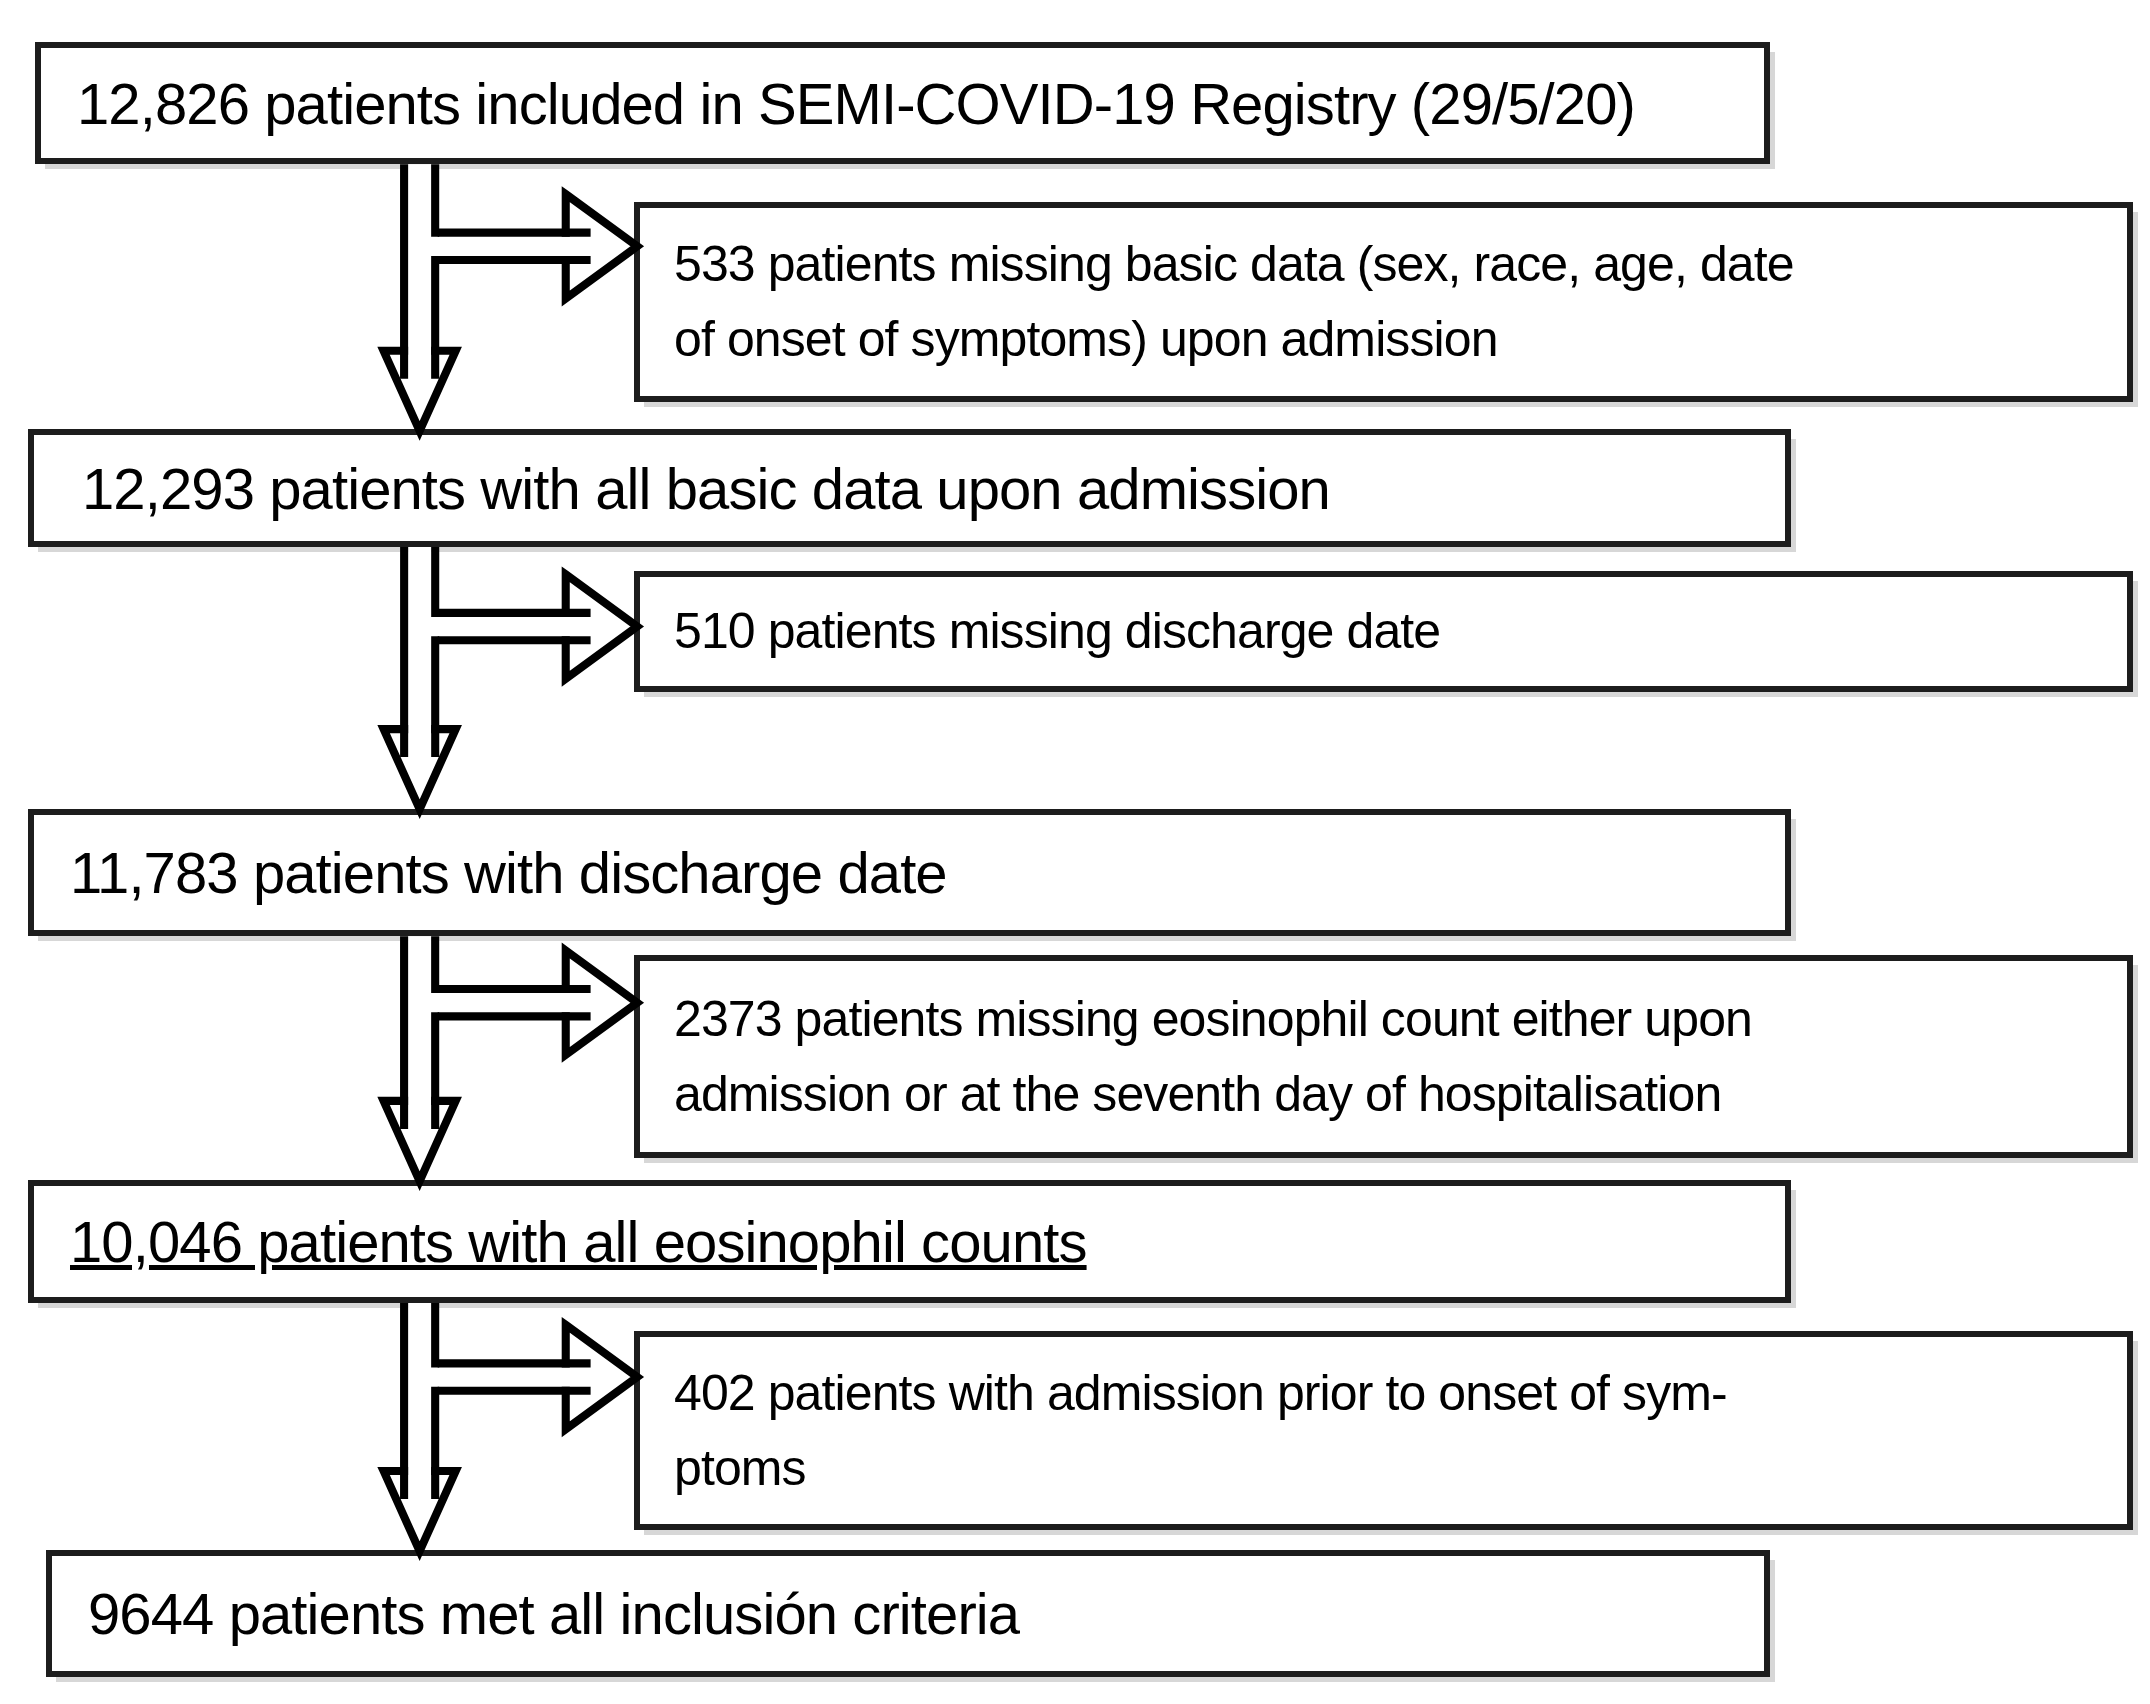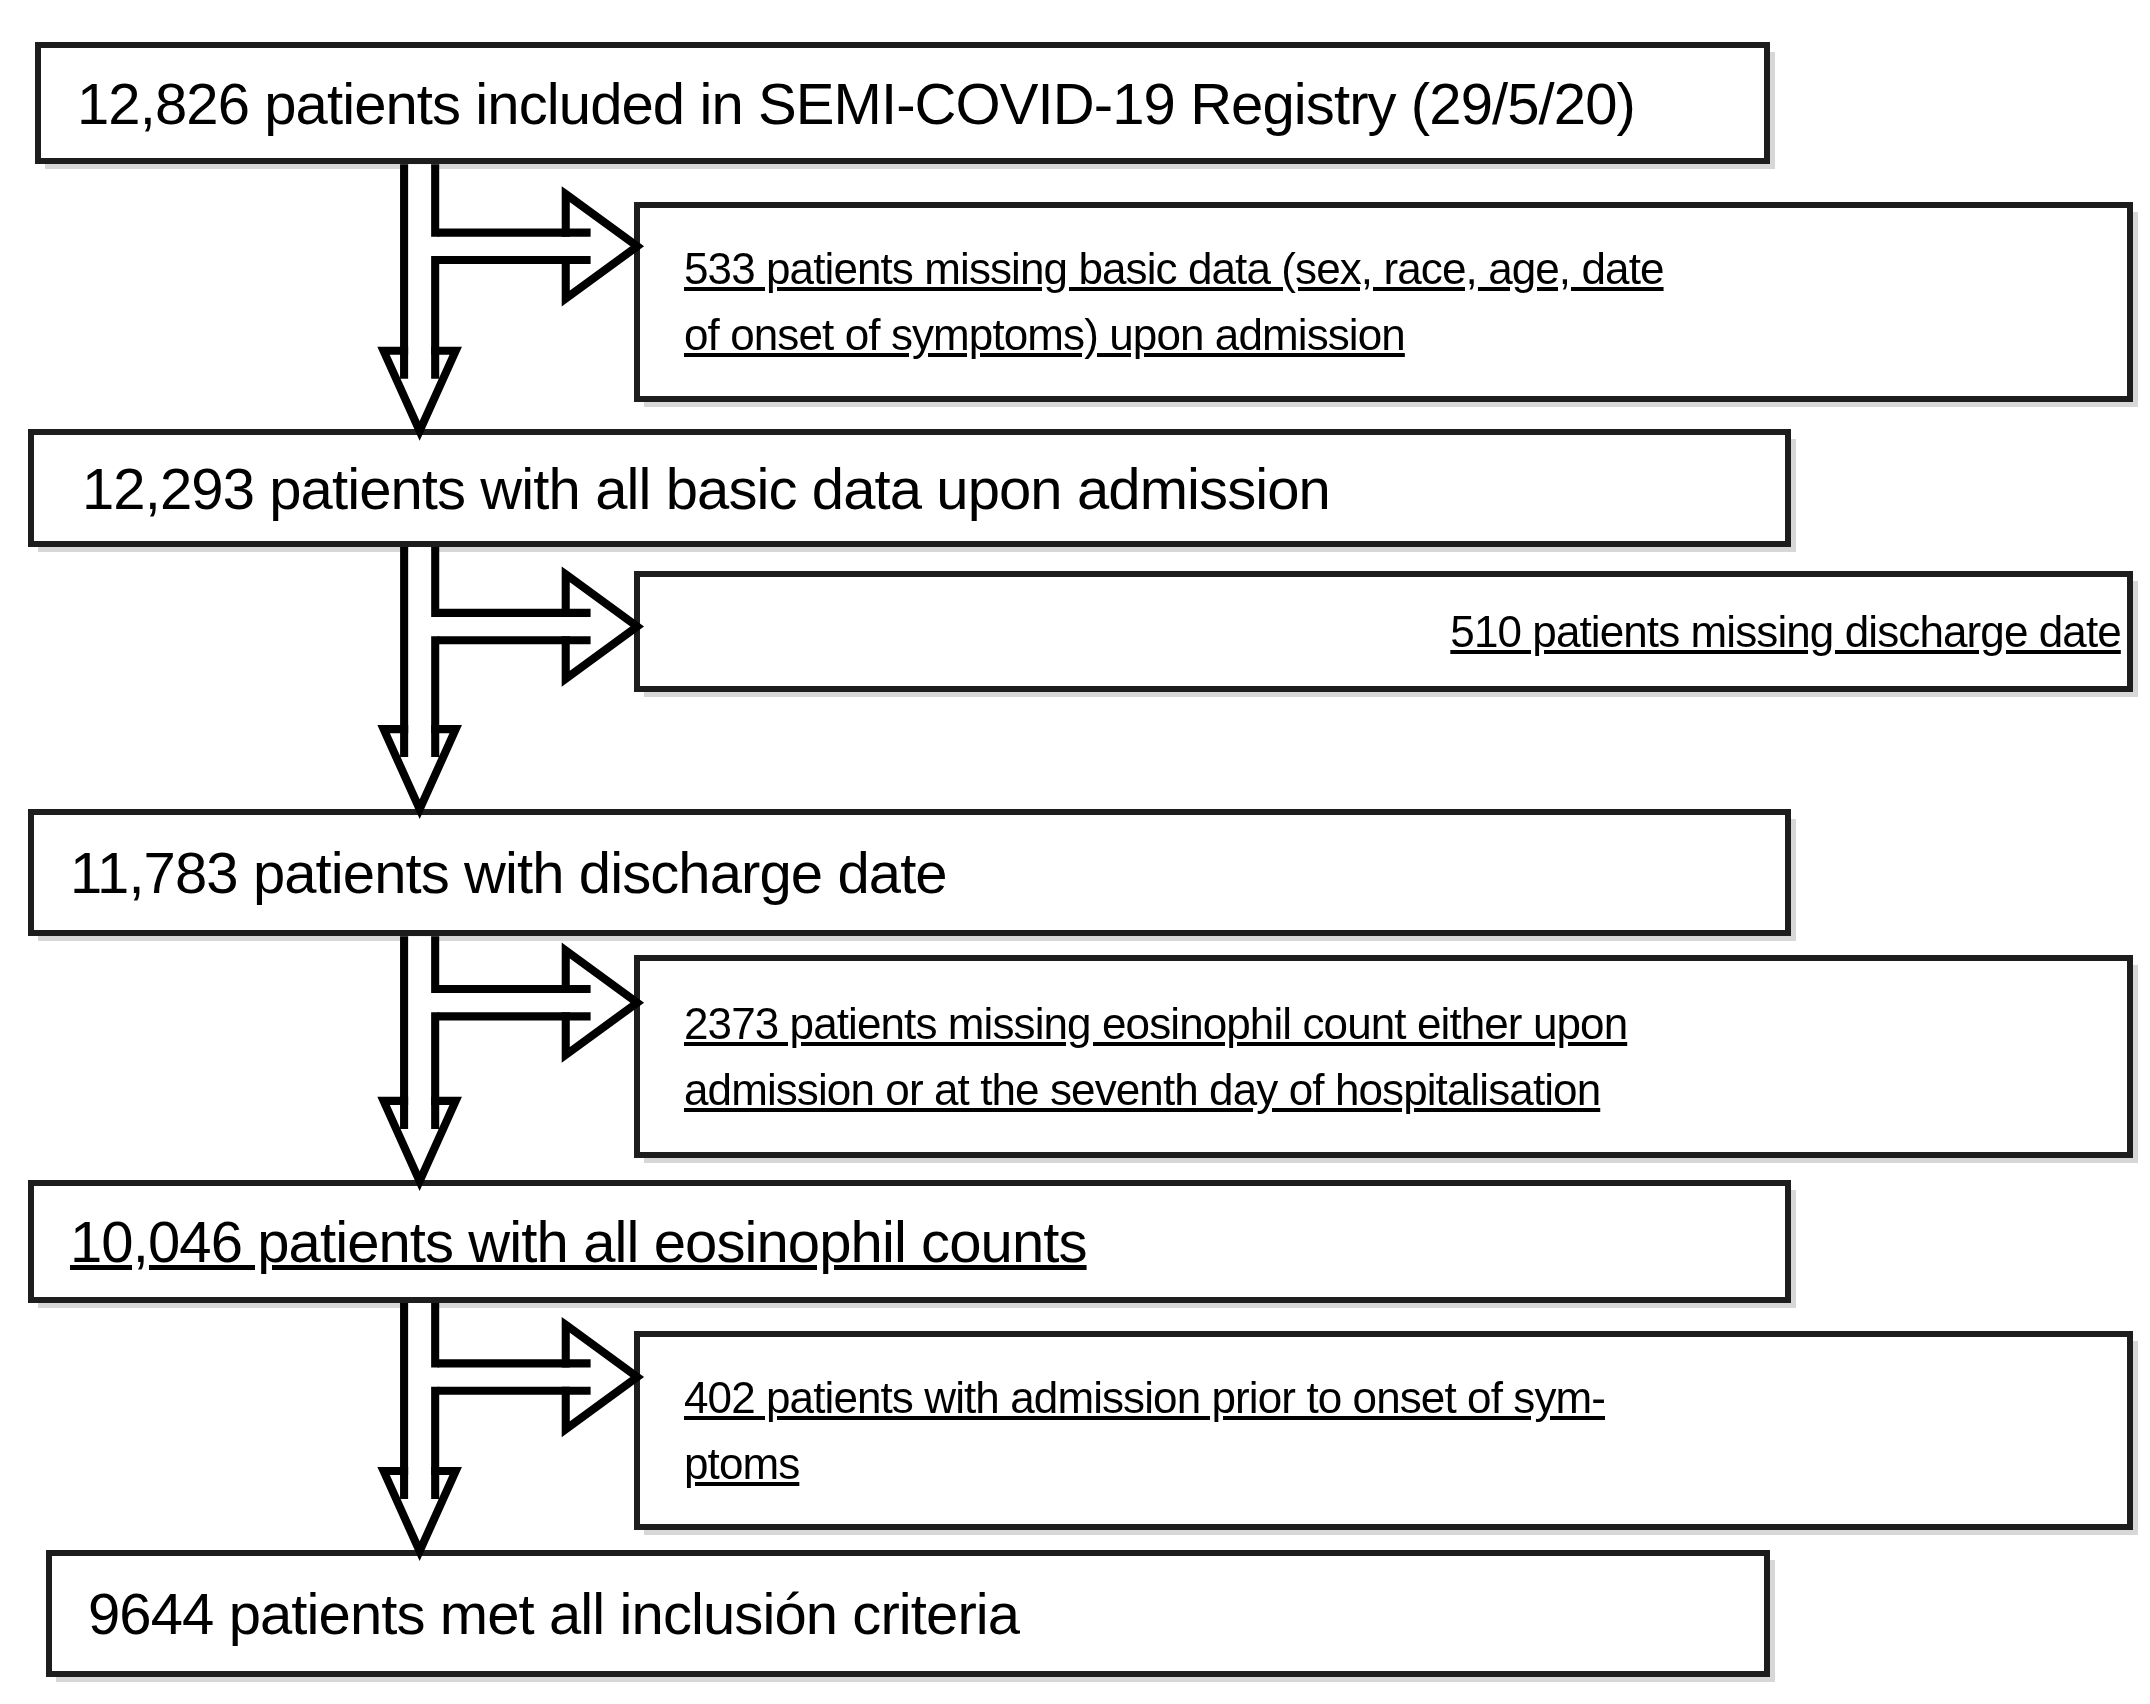--- a/index.html
+++ b/index.html
@@ -32,24 +32,23 @@
     letter-spacing: -0.9px;
     line-height: 1.5;
   }
   .main-box {
     font-size: 58px;
     padding-left: 36px;
     padding-right: 6.2px;
     justify-content: center;
   }
   .side-box {
-    font-size: 44px;
-    padding-left: 44px;
+    font-size: 50px;
+    padding-left: 34px;
     padding-right: 6.2px;
-    text-decoration: underline;
   }
   .connector {
     position: absolute;
     z-index: 2;
     overflow: visible;
   }
   .connector path, .connector line {
     vector-effect: none;
   }
 </style>
@@ -76,21 +75,21 @@
 
   <div class="fbox main-box" style="left:46px;  top:1550px; width:1724px; height:127px;">
     <div class="line">9644 patients met all inclusión criteria</div>
   </div>
 
   <div class="fbox side-box" style="left:634px; top:202px;  width:1499px; height:200px;">
     <div class="line">533 patients missing basic data (sex, race, age, date</div>
     <div class="line">of onset of symptoms) upon admission</div>
   </div>
 
-  <div class="fbox side-box" style="left:634px; top:571px;  width:1499px; height:121px;align-items:flex-end;">
+  <div class="fbox side-box" style="left:634px; top:571px;  width:1499px; height:121px;">
     <div class="line">510 patients missing discharge date</div>
   </div>
 
   <div class="fbox side-box" style="left:634px; top:955px; width:1499px; height:203px;">
     <div class="line">2373 patients missing eosinophil count either upon</div>
     <div class="line">admission or at the seventh day of hospitalisation</div>
   </div>
 
   <div class="fbox side-box" style="left:634px; top:1323px; width:1499px; height:199px;margin-top:8px;">
     <div class="line">402 patients with admission prior to onset of sym-</div>

